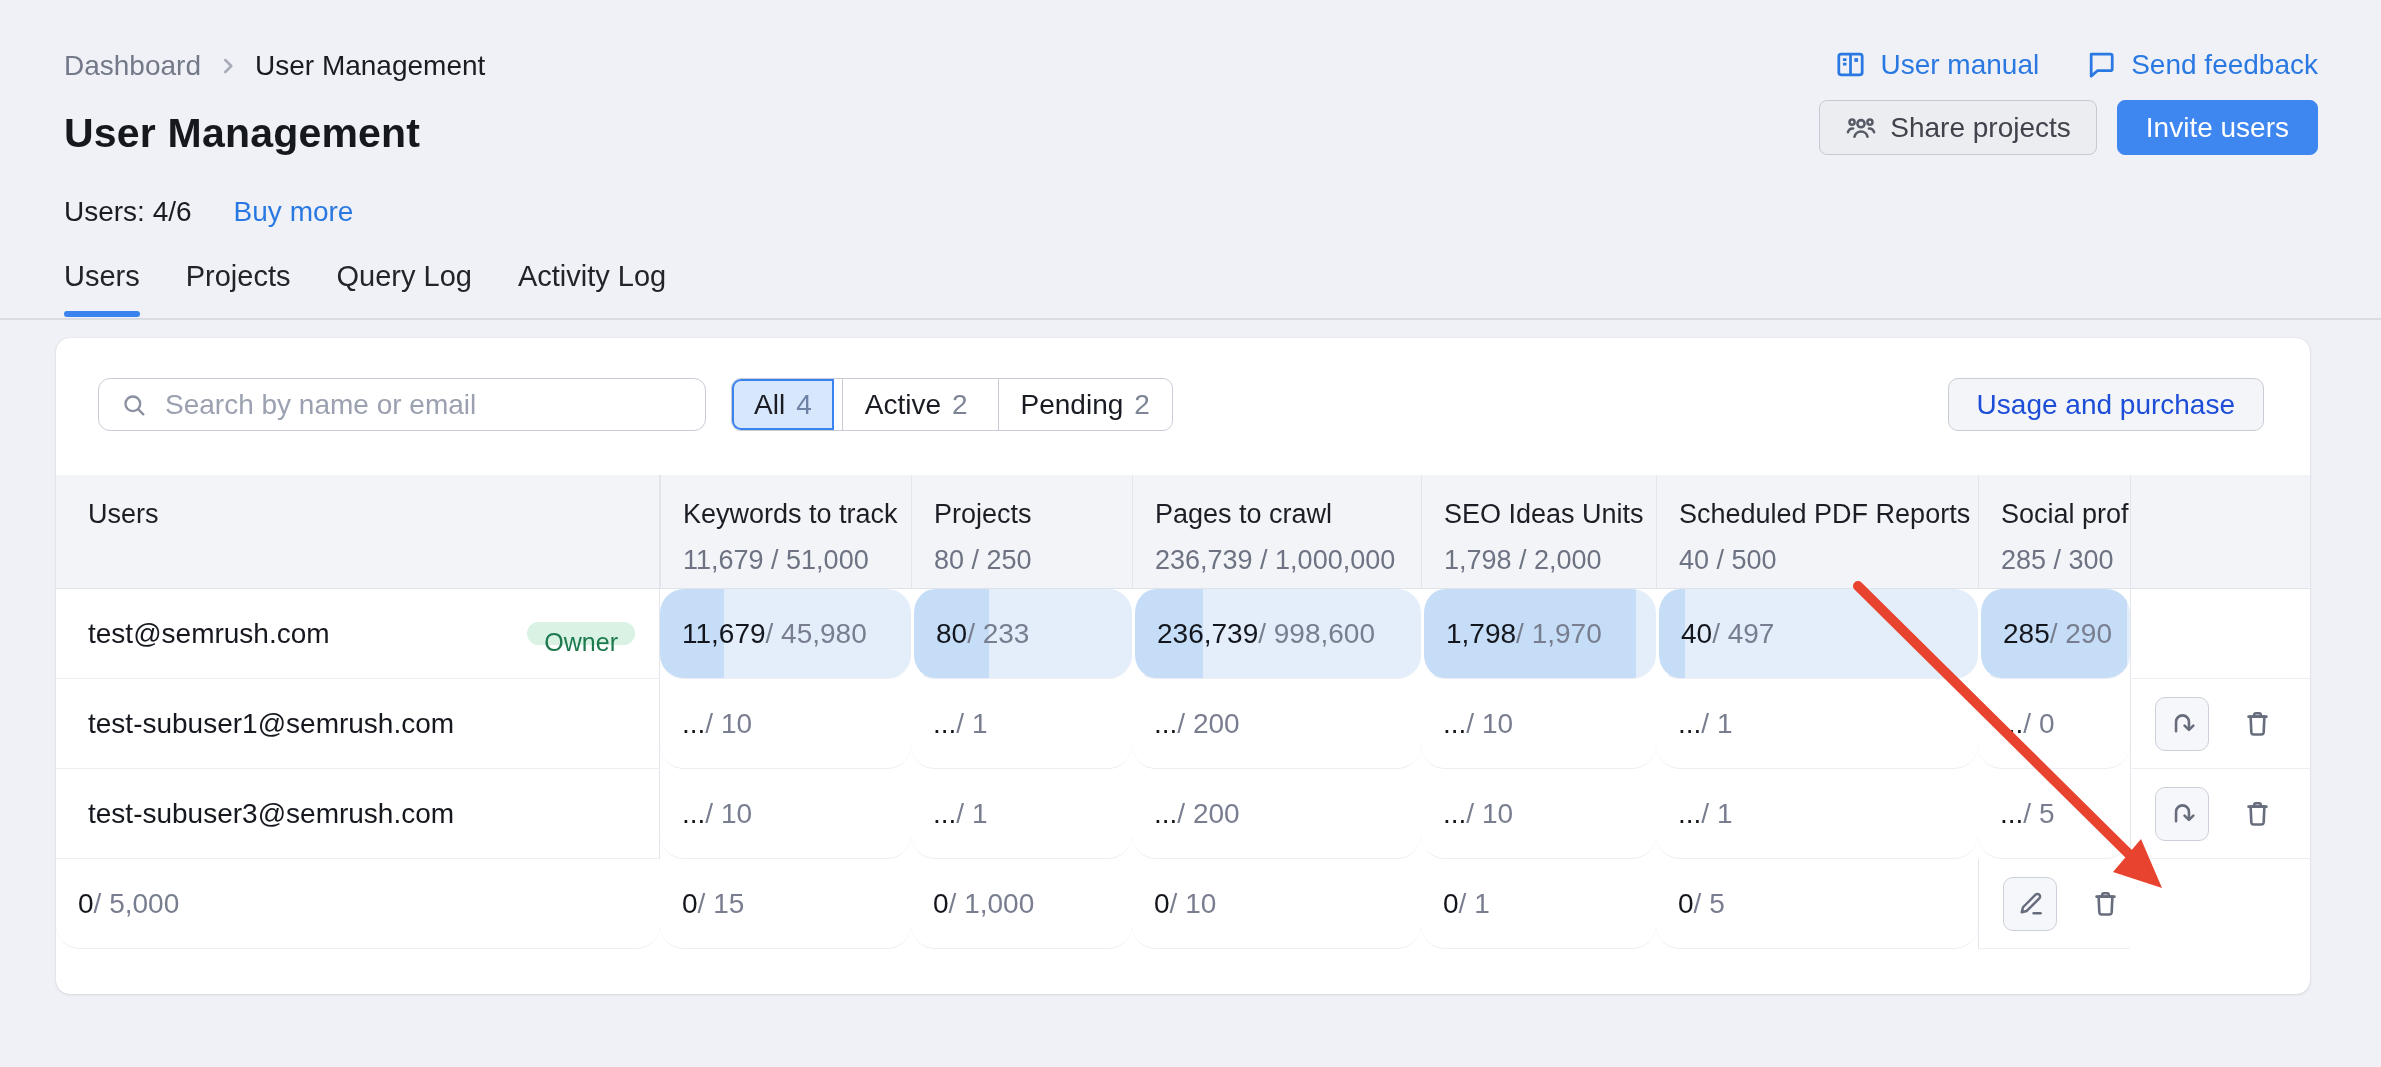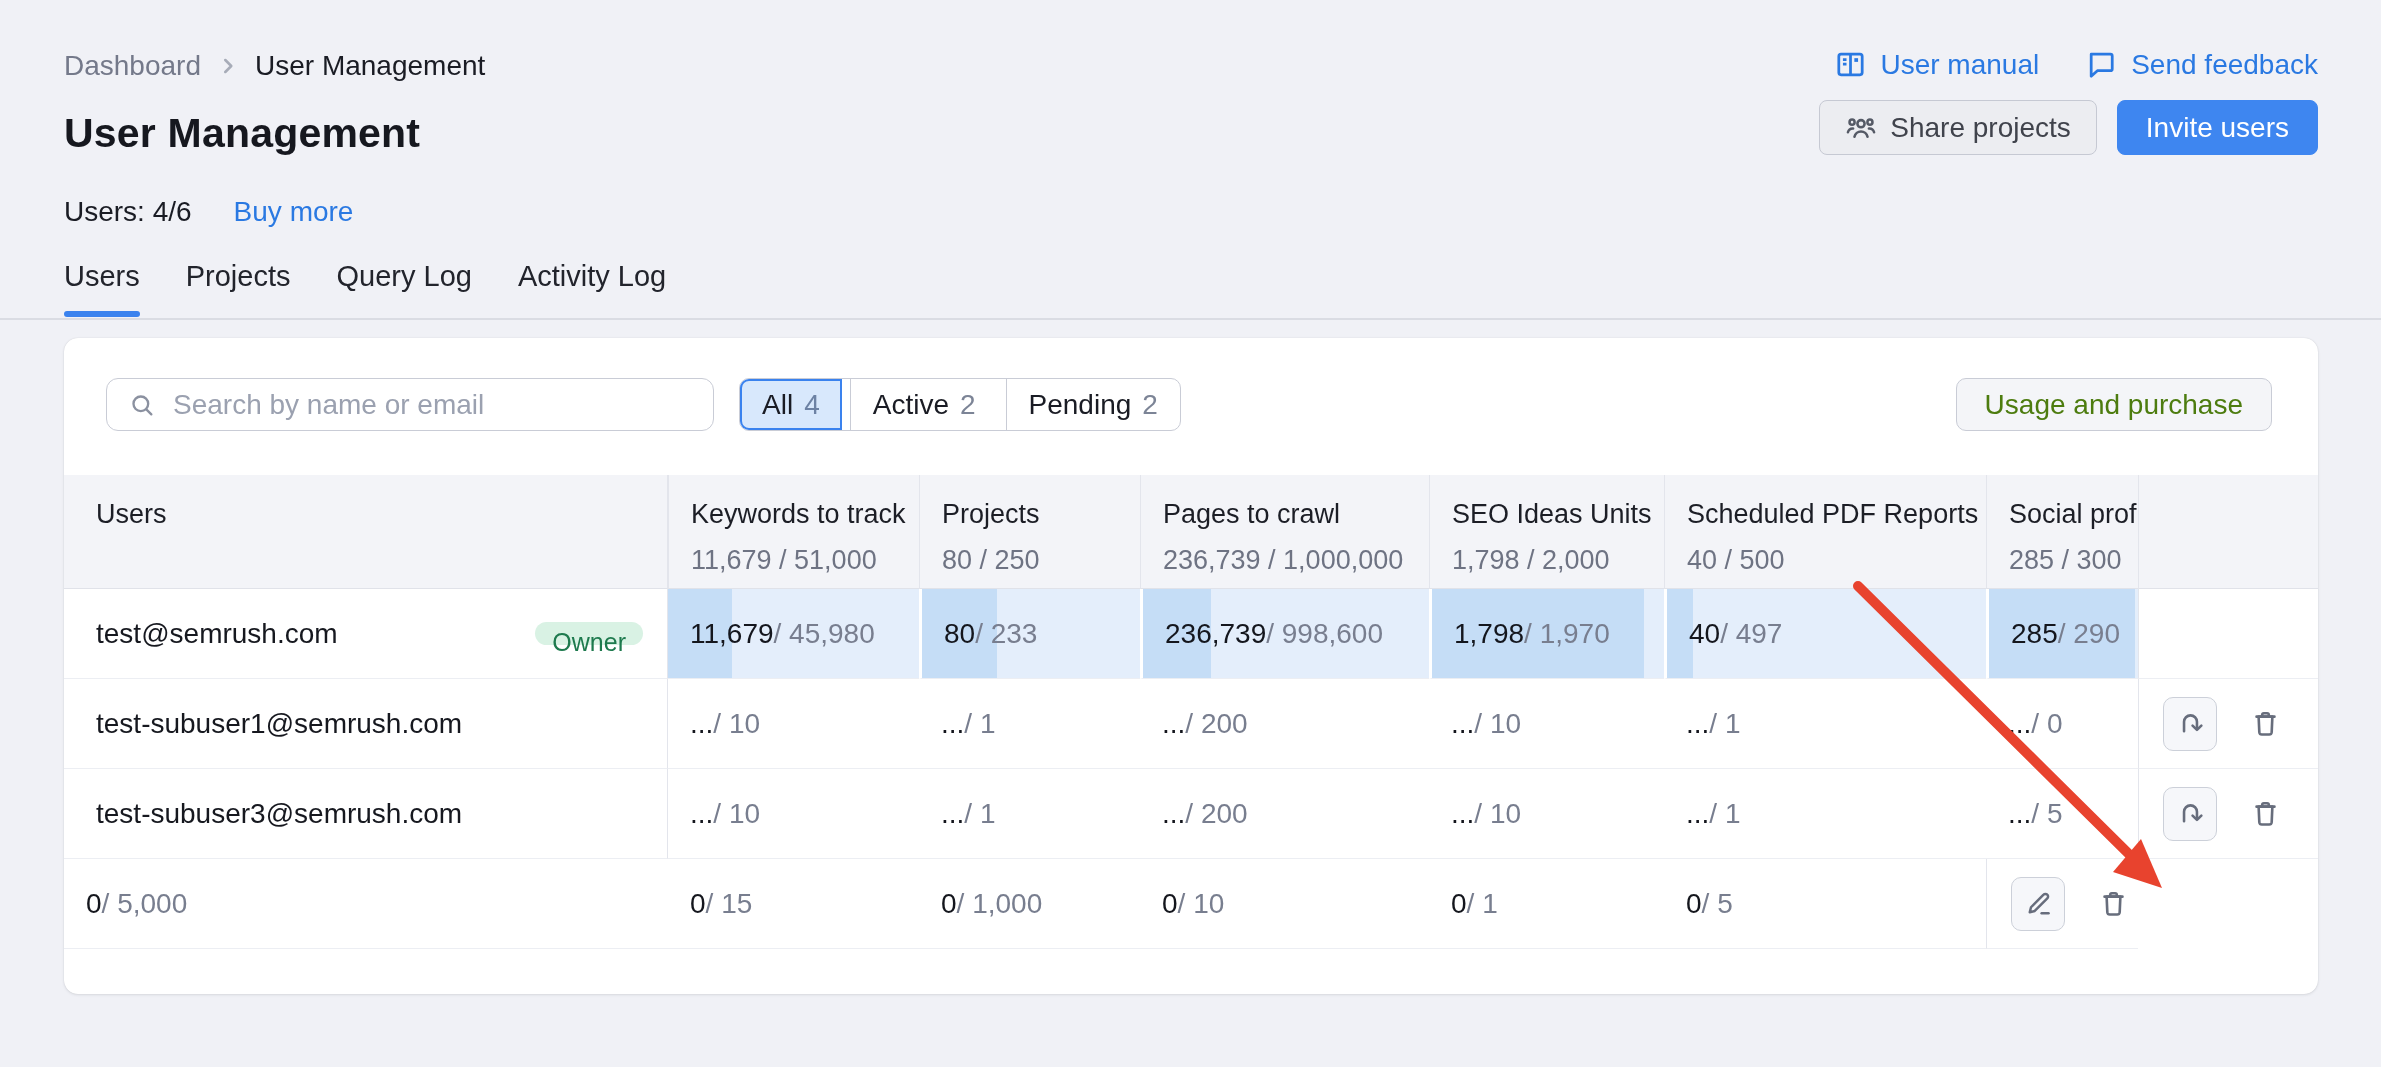--- a/index.html
+++ b/index.html
@@ -33,59 +33,59 @@
 
   .users-line { position:absolute; left:64px; top:196px; display:flex; align-items:center; gap:42px; font-size:28px; }
   .users-line .buy-more { color:#2a79e2; cursor:pointer; }
 
   .tabs { position:absolute; left:64px; top:260px; display:flex; gap:46px; font-size:29px; }
   .tab { position:relative; padding-bottom:24px; color:#22242c; cursor:pointer; }
   .tab.active::after { content:""; position:absolute; left:0; right:0; bottom:0; height:6px; border-radius:3px; background:#3a82ee; }
   .tabs-divider { position:absolute; left:0; top:318px; width:2381px; height:2px; background:#dadce3; }
 
   
-  .card { position:absolute; left:64px; top:338px; width:2254px; height:656px; background:#ffffff; border-radius:14px;
+  .card { position:absolute; left:56px; top:338px; width:2254px; height:656px; background:#ffffff; border-radius:14px;
           box-shadow:0 1px 3px rgba(24,28,40,.10), 0 0 1px rgba(24,28,40,.16); }
 
   
   .search-wrap { position:absolute; left:42px; top:40px; width:608px; height:53px; }
   .search-wrap svg { position:absolute; left:22px; top:13px; width:28px; height:28px; color:#8b91a0; pointer-events:none; }
   .search-input { width:100%; height:100%; border:1px solid #c9ccd6; border-radius:12px; padding:0 20px 0 66px; font-size:28px;
                   font-family:inherit; color:#1a1c24; background:#fff; outline:none; }
   .search-input::placeholder { color:#9ba1b0; }
 
   .segmented { position:absolute; left:675px; top:40px; height:53px; display:flex; border:1px solid #c9ccd6; border-radius:10px; background:#fff;gap:8px; }
   .segment { display:flex; align-items:center; gap:11px; padding:0 22px; font-size:28px; color:#1a1c24; cursor:pointer; border-left:1px solid #c9ccd6; }
   .segment:first-child { border-left:none; border-radius:9px 0 0 9px; }
   .segment:last-child { border-radius:0 9px 9px 0; }
   .segment .seg-count { color:#7c8496; }
   .segment.active { background:#d8e8fc; box-shadow:inset 0 0 0 2px #3a82ee; }
   .segment.active .seg-count { color:#6d82a4; }
 
   .usage-btn { position:absolute; right:46px; top:40px; height:53px; padding:0 28px; display:flex; align-items:center;
-               background:#f4f5f8; border:1px solid #c9ccd6; border-radius:10px; font-size:28px; color:#4d7c0f; cursor:pointer; }
+               background:#f4f5f8; border:1px solid #c9ccd6; border-radius:10px; font-size:28px; color:#1d4ed8; cursor:pointer; }
 
   
   .table { position:absolute; left:0; top:137px; width:2254px; display:grid;
            grid-template-columns:604px 251px 221px 289px 235px 322px 152px 180px;
            grid-auto-rows:auto; }
   .th { height:114px; background:#f3f4f8; border-bottom:1px solid #e0e2e9; padding:22px 0 0 22px; }
   .th .th-label { font-size:27px; color:#1c1e26; display:block; line-height:34px; white-space:nowrap; }
   .th .th-usage { font-size:27px; color:#6e7383; display:block; line-height:34px; margin-top:12px; white-space:nowrap; }
   .th.users-col { padding-left:32px; }
   .th.vline { border-left:1px solid #e3e5ec; }
   .th.users-col { border-right:1px solid #e3e5ec; }
   .th.actions-col { border-left:1px solid #e3e5ec; }
   .th.clip, .td.clip { overflow:hidden; }
 
   .td { height:90px; border-bottom:1px solid #eceef3; display:flex; align-items:center; font-size:28px; white-space:nowrap; }
   .td.users-cell { justify-content:space-between; padding:0 24px 0 32px; border-right:1px solid #e3e5ec; }
   .td .email { color:#16181f; }
   .badge { background:#d9f2e4; color:#1e7a4e; font-size:25px; line-height:40px; height:23px; padding:0 17px; border-radius:20px; }
-  .td.num { padding-left:22px; }
+  .td.num { padding-left:22px;border-radius:24px; }
   .td.num .used { color:#14161d; }
   .td.num .limit { color:#787e8f; }
   .td.gap { border-left:3px solid #ffffff; }
   .td.actions-cell { border-left:1px solid #e3e5ec; padding-left:24px; gap:26px; }
 
   .icon-btn { width:54px; height:54px; border:1px solid #ccd0d9; border-radius:10px; background:#f6f7fa; display:flex;
               align-items:center; justify-content:center; cursor:pointer; color:#676d7c; }
   .icon-btn svg { width:31px; height:31px; }
   .plain-icon-btn { width:44px; height:54px; background:none; border:none; display:flex; align-items:center; justify-content:center;
                     cursor:pointer; color:#676d7c; }

